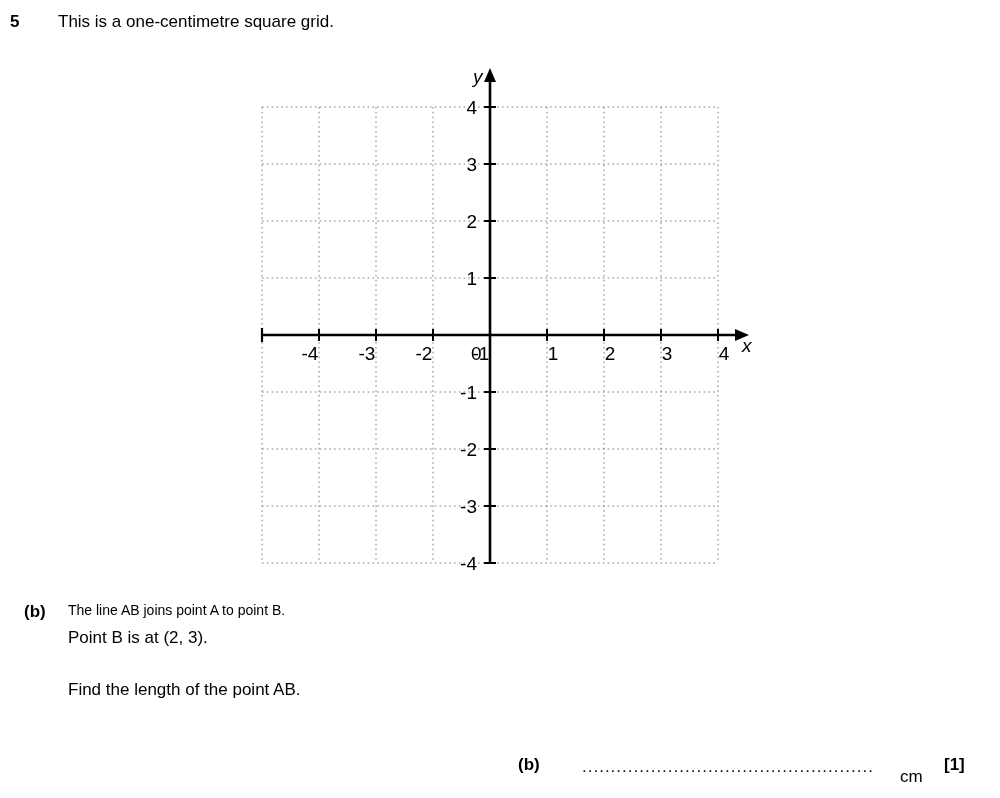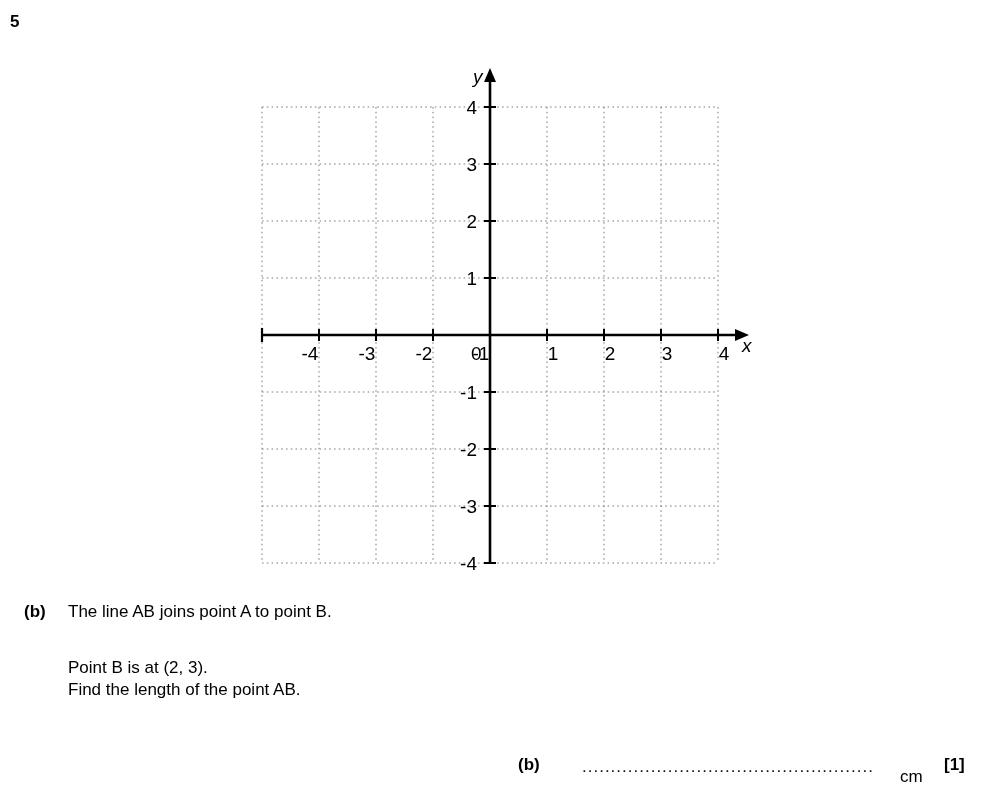--- a/index.html
+++ b/index.html
@@ -61,28 +61,27 @@
     position: absolute;
     left: 24px;
     top: 4px;
     font-size: 17px;
     font-weight: bold;
   }
   .part-b-line1 {
     position: absolute;
     left: 68px;
     top: 4px;
-    font-size: 17px;
+    font-size: 14px;
   }
   .part-b-line2 {
     position: absolute;
     left: 68px;
     top: 30px;
     font-size: 17px;
-    margin-top: 30px;
   }
   .part-b-line3 {
     position: absolute;
     left: 68px;
     top: 82px;
     font-size: 17px;
   }
 
   
   .answer-row {
@@ -125,20 +124,21 @@
   
   .axis-letter {
     font-style: italic;
   }
 </style>
 </head>
 <body>
 
 <div class="q-header">
   <span class="q-number">5</span>
+  <span class="q-text">This is a one-centimetre square grid.</span>
 </div>
 
 <div class="graph-wrap" style="left:245px;">
   <svg class="graph-svg" width="520" height="520" viewBox="0 0 520 520" xmlns="http://www.w3.org/2000/svg">
 
     <g stroke="#7d7d7d" stroke-width="1" stroke-dasharray="1.6,3.2">
 
       <line x1="17" y1="47" x2="17" y2="503"></line>
       <line x1="74" y1="47" x2="74" y2="503"></line>
       <line x1="131" y1="47" x2="131" y2="503"></line>

